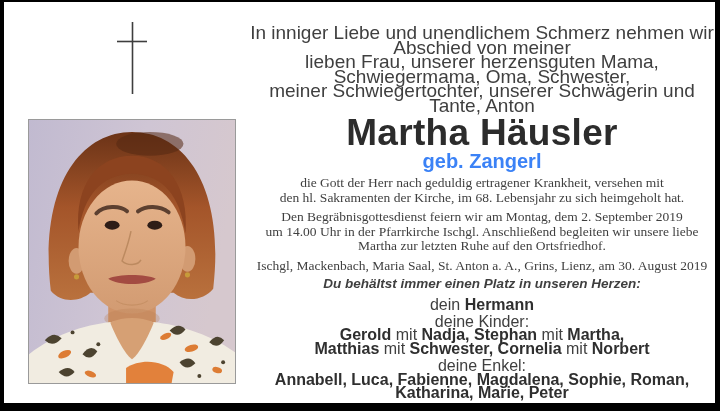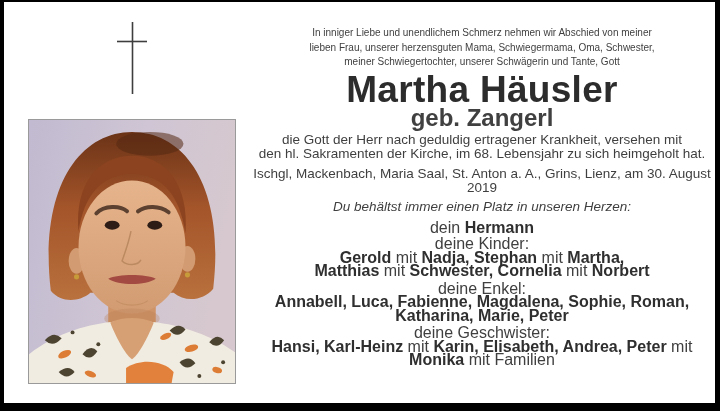--- a/index.html
+++ b/index.html
@@ -8,25 +8,25 @@
     background:#ffffff;border:solid #000;border-width:2px 5px 8px 4px;
     font-family:"Liberation Sans",sans-serif;color:#3f3f3f;overflow:hidden;
   }
   .cross{position:absolute;left:112px;top:17px;}
   .photo{
     position:absolute;left:24px;top:117px;width:208px;height:265px;
     border:1px solid #9a9a9a;box-sizing:border-box;overflow:hidden;
   }
   .photo svg{display:block;width:100%;height:100%;}
   .right{position:absolute;left:244px;top:16px;width:468px;text-align:center;}
-  .intro{padding-top:8px;font-size:10px;line-height:14.5px;}
+  .intro{padding-top:8px;font-size:19px;line-height:14.5px;}
   .name{margin-top:3px;font-size:37px;line-height:34px;font-weight:bold;color:#2c2c2c;letter-spacing:.3px;}
-  .maiden{font-size:24px;line-height:22px;font-weight:bold;color:#404040;}
-  .para{font-size:13.5px;line-height:14.5px;}
-  .quote{font-size:13.5px;line-height:14px;font-style:italic;}
+  .maiden{font-size:20px;line-height:22px;font-weight:bold;color:#3b82f6;}
+  .para{font-size:13.5px;line-height:14.5px;font-family:Liberation Serif, serif;}
+  .quote{font-size:13.5px;line-height:14px;font-style:italic;font-weight:bold;}
   .fam{font-size:16px;line-height:13.5px;}
   .fam b{color:#2f2f2f;}
   .bold{font-weight:bold;color:#2f2f2f;}
   .mt3{margin-top:3px}.mt4{margin-top:4px}.mt5{margin-top:5px}.mt7{margin-top:7px}
 </style>
 </head>
 <body>
 
 <div class="card">
 
@@ -93,31 +93,36 @@
         <ellipse cx="190" cy="252" rx="5" ry="3" transform="rotate(15 190 252)"></ellipse>
       </g>
       <path d="M98,250 C112,240 136,242 146,254 L144,265 L98,265 Z" fill="#e2813b"></path>
     </svg>
   </div>
 
   <div class="right">
     <div class="intro">
       <div>In inniger Liebe und unendlichem Schmerz nehmen wir Abschied von meiner</div>
       <div>lieben Frau, unserer herzensguten Mama, Schwiegermama, Oma, Schwester,</div>
-      <div>meiner Schwiegertochter, unserer Schwägerin und Tante, Gott</div>
+      <div>meiner Schwiegertochter, unserer Schwägerin und Tante, Anton</div>
     </div>
 
     <div class="name">Martha Häusler</div>
     <div class="maiden">geb. Zangerl</div>
 
     <div class="para mt4">
       <div>die Gott der Herr nach geduldig ertragener Krankheit, versehen mit</div>
       <div>den hl. Sakramenten der Kirche, im 68. Lebensjahr zu sich heimgeholt hat.</div>
     </div>
 
+    <div class="para mt5">
+      <div>Den Begräbnisgottesdienst feiern wir am Montag, dem 2. September 2019</div>
+      <div>um 14.00 Uhr in der Pfarrkirche Ischgl. Anschließend begleiten wir unsere liebe</div>
+      <div>Martha zur letzten Ruhe auf den Ortsfriedhof.</div>
+    </div>
 
     <div class="para mt5">Ischgl, Mackenbach, Maria Saal, St. Anton a. A., Grins, Lienz, am 30. August 2019</div>
 
     <div class="quote mt4">Du behältst immer einen Platz in unseren Herzen:</div>
 
     <div class="fam mt7"><span>dein </span><b>Hermann</b></div>
 
     <div class="fam mt3">deine Kinder:</div>
     <div class="fam"><b>Gerold</b><span> mit </span><b>Nadja, Stephan</b><span> mit </span><b>Martha,</b></div>
     <div class="fam"><b>Matthias</b><span> mit </span><b>Schwester, Cornelia</b><span> mit </span><b>Norbert</b></div>

